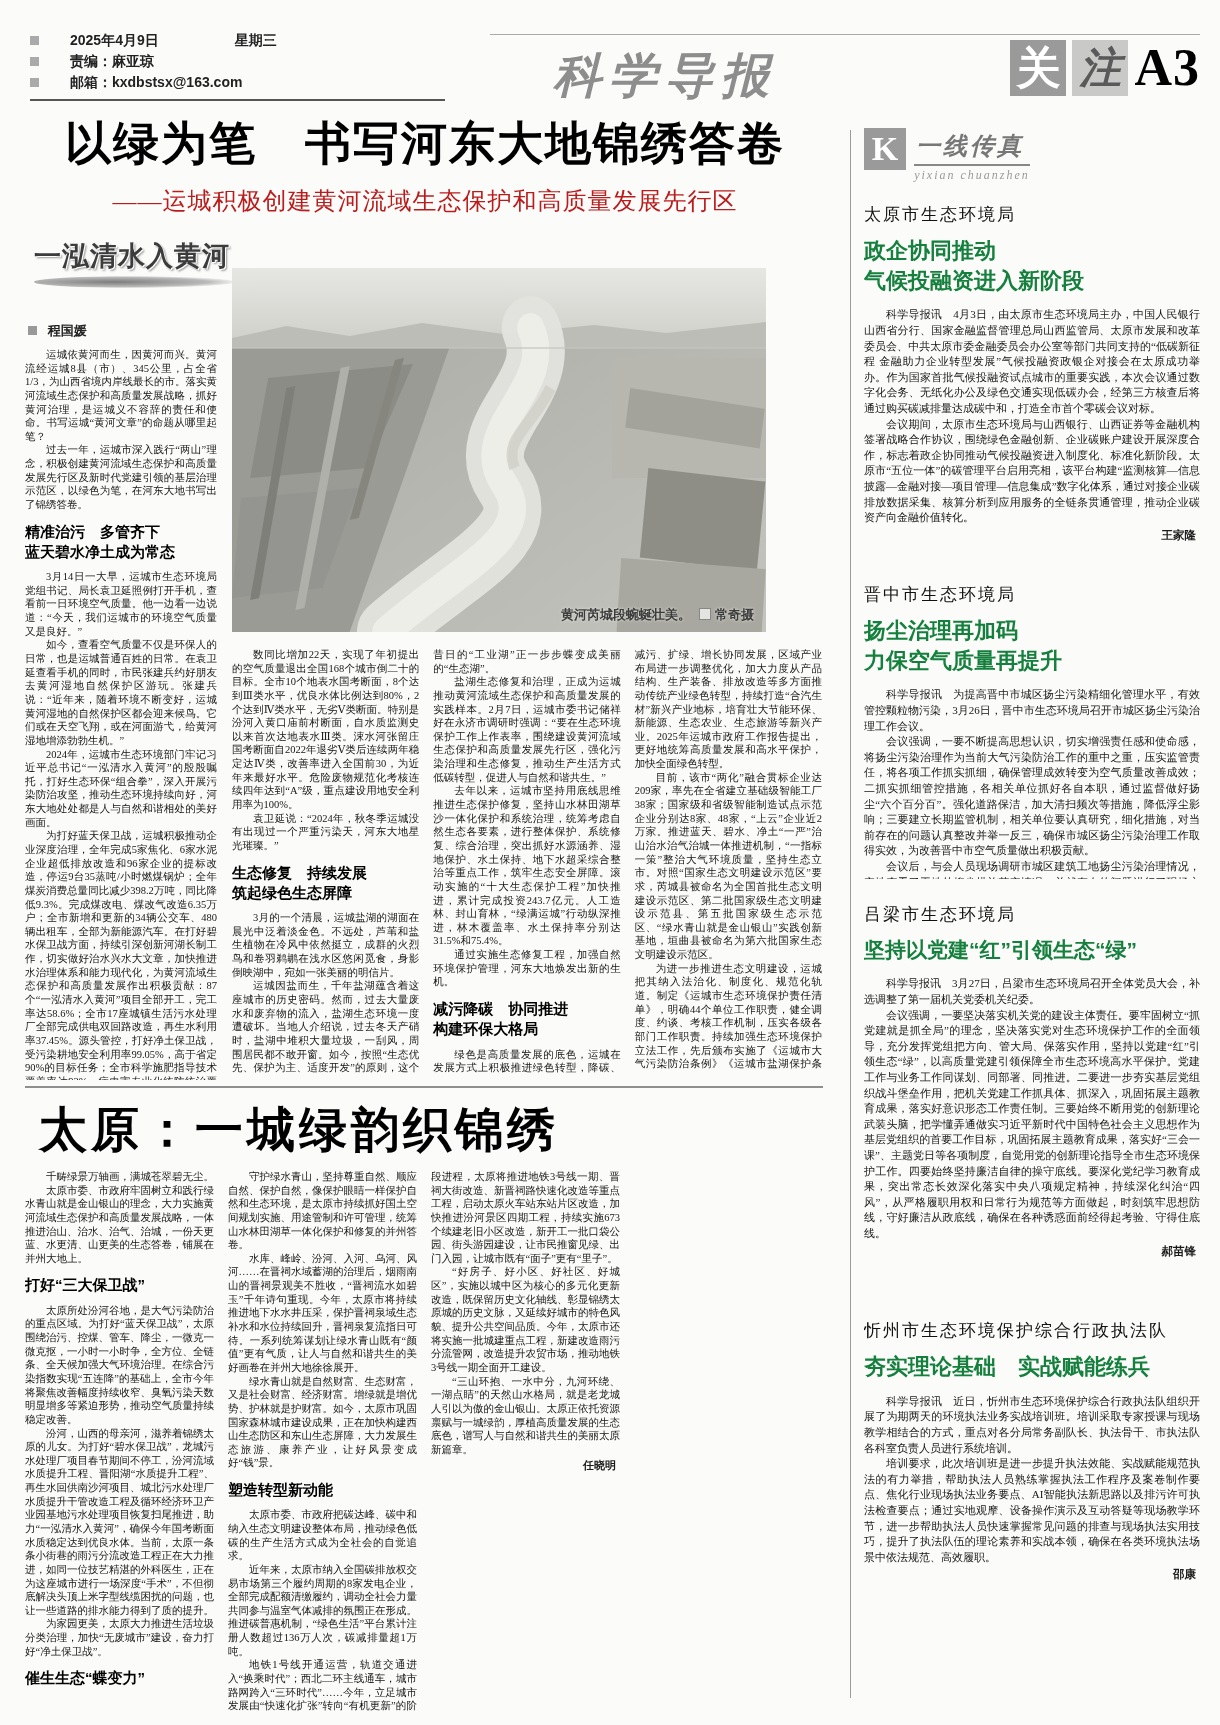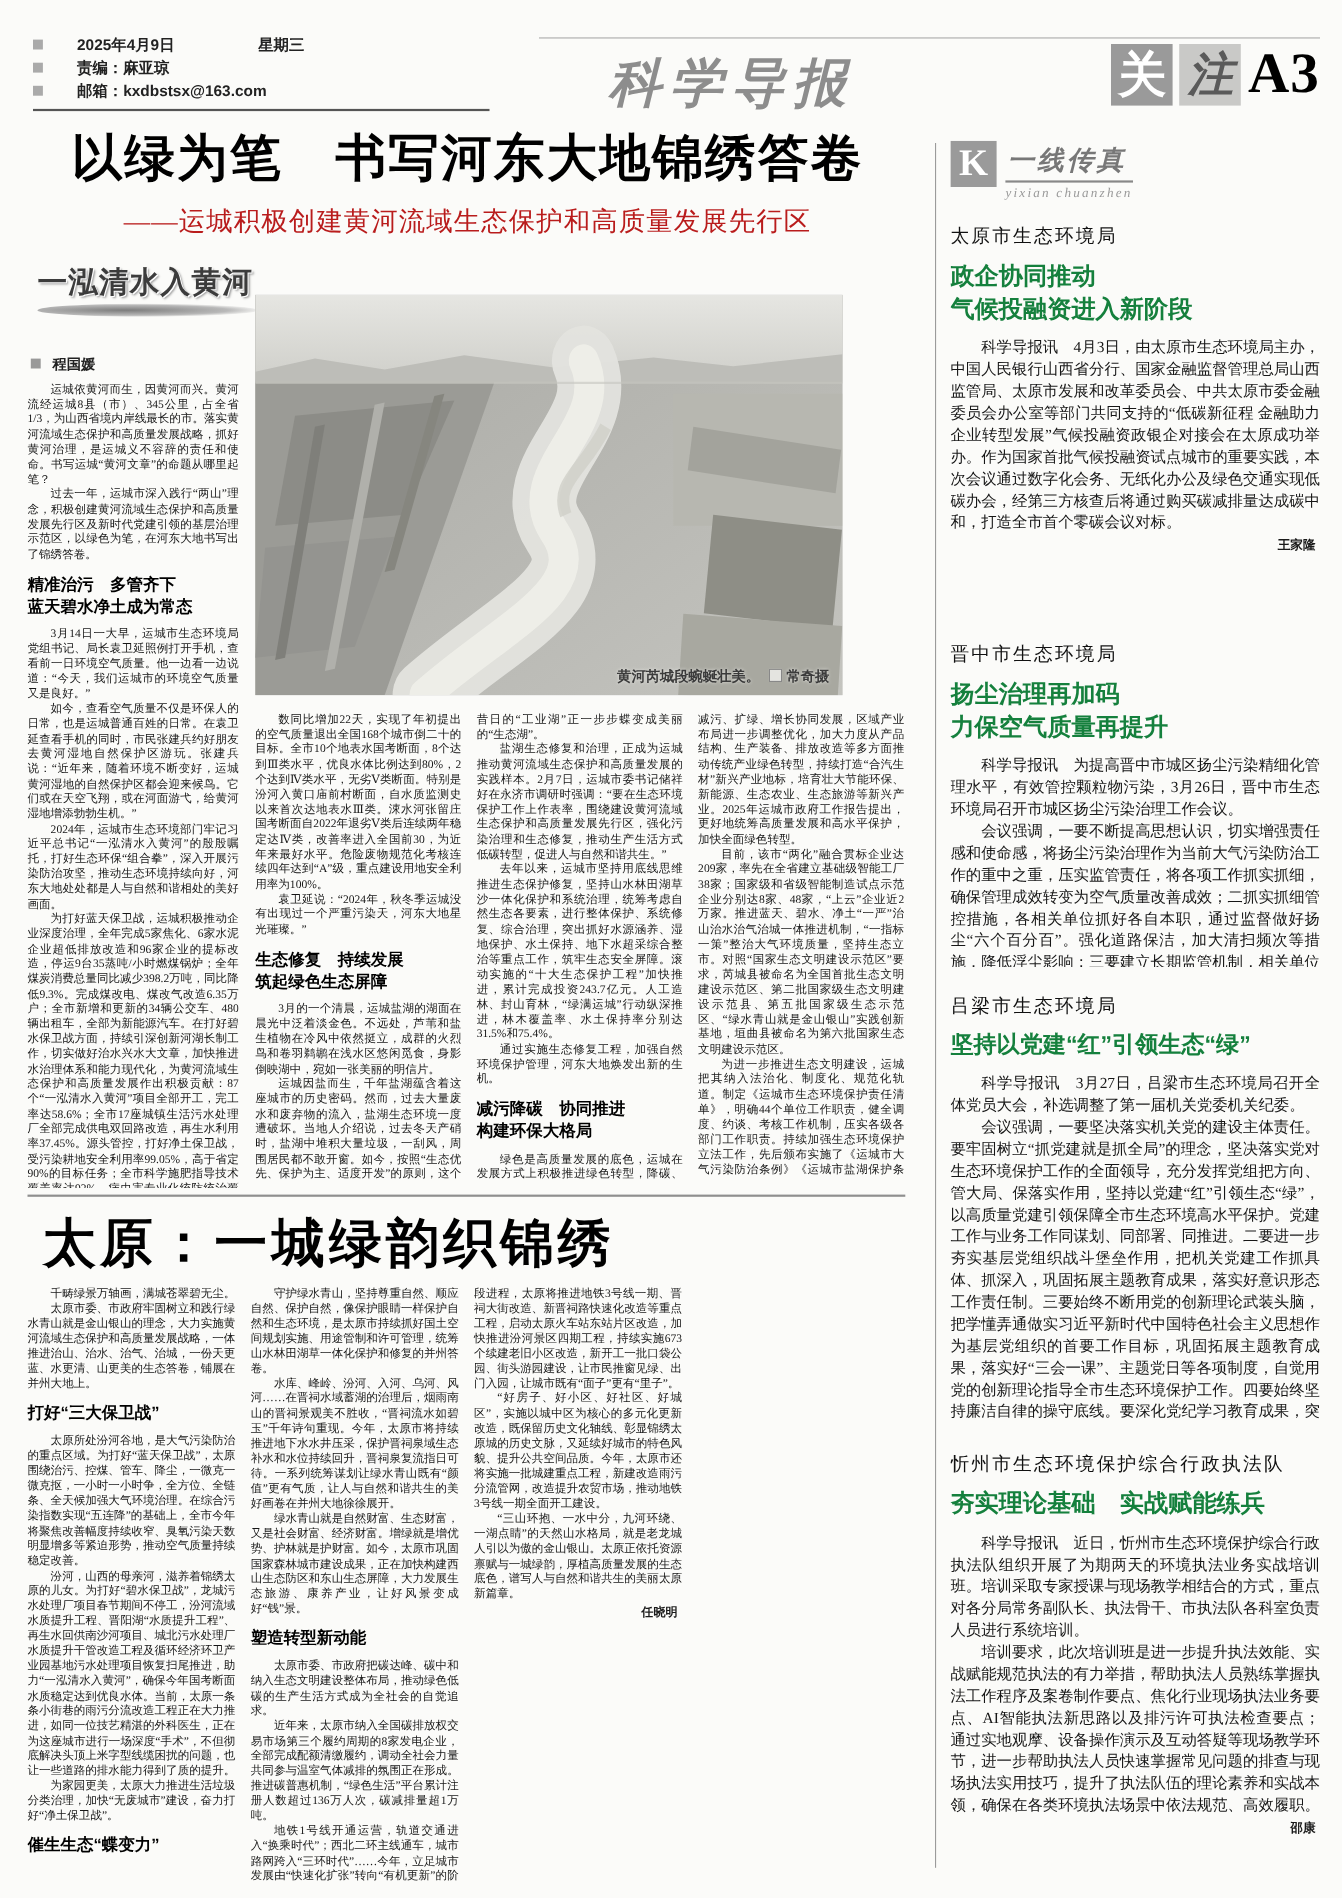--- a/index.html
+++ b/index.html
@@ -63,26 +63,26 @@
   .a2-cols{margin-top:8px;height:548px;overflow:hidden;column-count:4;column-gap:14px;column-fill:auto;}
 
   
   .vline{position:absolute;left:850px;top:130px;width:1px;height:1568px;background:#9b9b9b;}
   .sidebar{position:absolute;left:864px;top:128px;width:336px;height:1580px;overflow:hidden;}
   .sb-logo{display:flex;align-items:flex-start;gap:8px;margin-bottom:20px;}
   .sb-logo .kbox{width:42px;height:42px;background:#9a9a9a;color:#fff;font-family:"Liberation Serif",serif;
     font-weight:900;font-size:34px;display:flex;align-items:center;justify-content:center;}
   .sb-logo .ttl{font-family:"DejaVu Serif",serif;font-style:italic;font-weight:bold;font-size:24px;color:#777;
     letter-spacing:3px;border-bottom:2px solid #888;padding:2px 6px 2px 2px;}
-  .sb-logo .py{font-style:italic;font-size:12px;color:#999;letter-spacing:2px;margin-top:2px;}
+  .sb-logo .py{font-style:italic;font-size:12px;color:#999;letter-spacing:2px;margin-top:2px;text-align:center;}
   .sb-article{margin-bottom:24px;overflow:hidden;}
   .sb-kicker{font-family:"Liberation Sans",sans-serif;font-size:17px;color:#111;letter-spacing:2px;margin-bottom:10px;}
   .sb-headline{font-family:"Liberation Sans",sans-serif;font-weight:900;font-size:22px;line-height:1.35;color:#15803d;
     white-space:pre-line;margin-bottom:12px;}
-  .sb-article .para{font-size:14px;line-height:1.42;}
+  .sb-article .para{font-size:11px;line-height:1.42;}
   .sb-article .author-line{font-size:11.5px;}
   .h-a{height:356px;} .h-b{height:296px;} .h-c{height:392px;} .h-d{height:440px;}
 </style>
 </head>
 <body>
 
 <div class="hdr">
   <div class="hdr-topline"></div>
   <div class="hdr-info">
     <div class="row">
@@ -222,20 +222,21 @@
       <div class="py">yixian chuanzhen</div>
     </div>
   </div>
 
   <div class="sb-article h-a">
     <div class="sb-kicker">太原市生态环境局</div>
     <div class="sb-headline">政企协同推动
 气候投融资进入新阶段</div>
     <div>
         <p class="para">科学导报讯　4月3日，由太原市生态环境局主办，中国人民银行山西省分行、国家金融监督管理总局山西监管局、太原市发展和改革委员会、中共太原市委金融委员会办公室等部门共同支持的“低碳新征程 金融助力企业转型发展”气候投融资政银企对接会在太原成功举办。作为国家首批气候投融资试点城市的重要实践，本次会议通过数字化会务、无纸化办公及绿色交通实现低碳办会，经第三方核查后将通过购买碳减排量达成碳中和，打造全市首个零碳会议对标。</p>
+        <p class="para">会议期间，太原市生态环境局与山西银行、山西证券等金融机构签署战略合作协议，围绕绿色金融创新、企业碳账户建设开展深度合作，标志着政企协同推动气候投融资进入制度化、标准化新阶段。太原市“五位一体”的碳管理平台启用亮相，该平台构建“监测核算—信息披露—金融对接—项目管理—信息集成”数字化体系，通过对接企业碳排放数据采集、核算分析到应用服务的全链条贯通管理，推动企业碳资产向金融价值转化。</p>
         <div class="author-line">王家隆</div>
       </div>
   </div>
 
   <div class="sb-article h-b">
     <div class="sb-kicker">晋中市生态环境局</div>
     <div class="sb-headline">扬尘治理再加码
 力保空气质量再提升</div>
     <div>
         <p class="para">科学导报讯　为提高晋中市城区扬尘污染精细化管理水平，有效管控颗粒物污染，3月26日，晋中市生态环境局召开市城区扬尘污染治理工作会议。</p>

